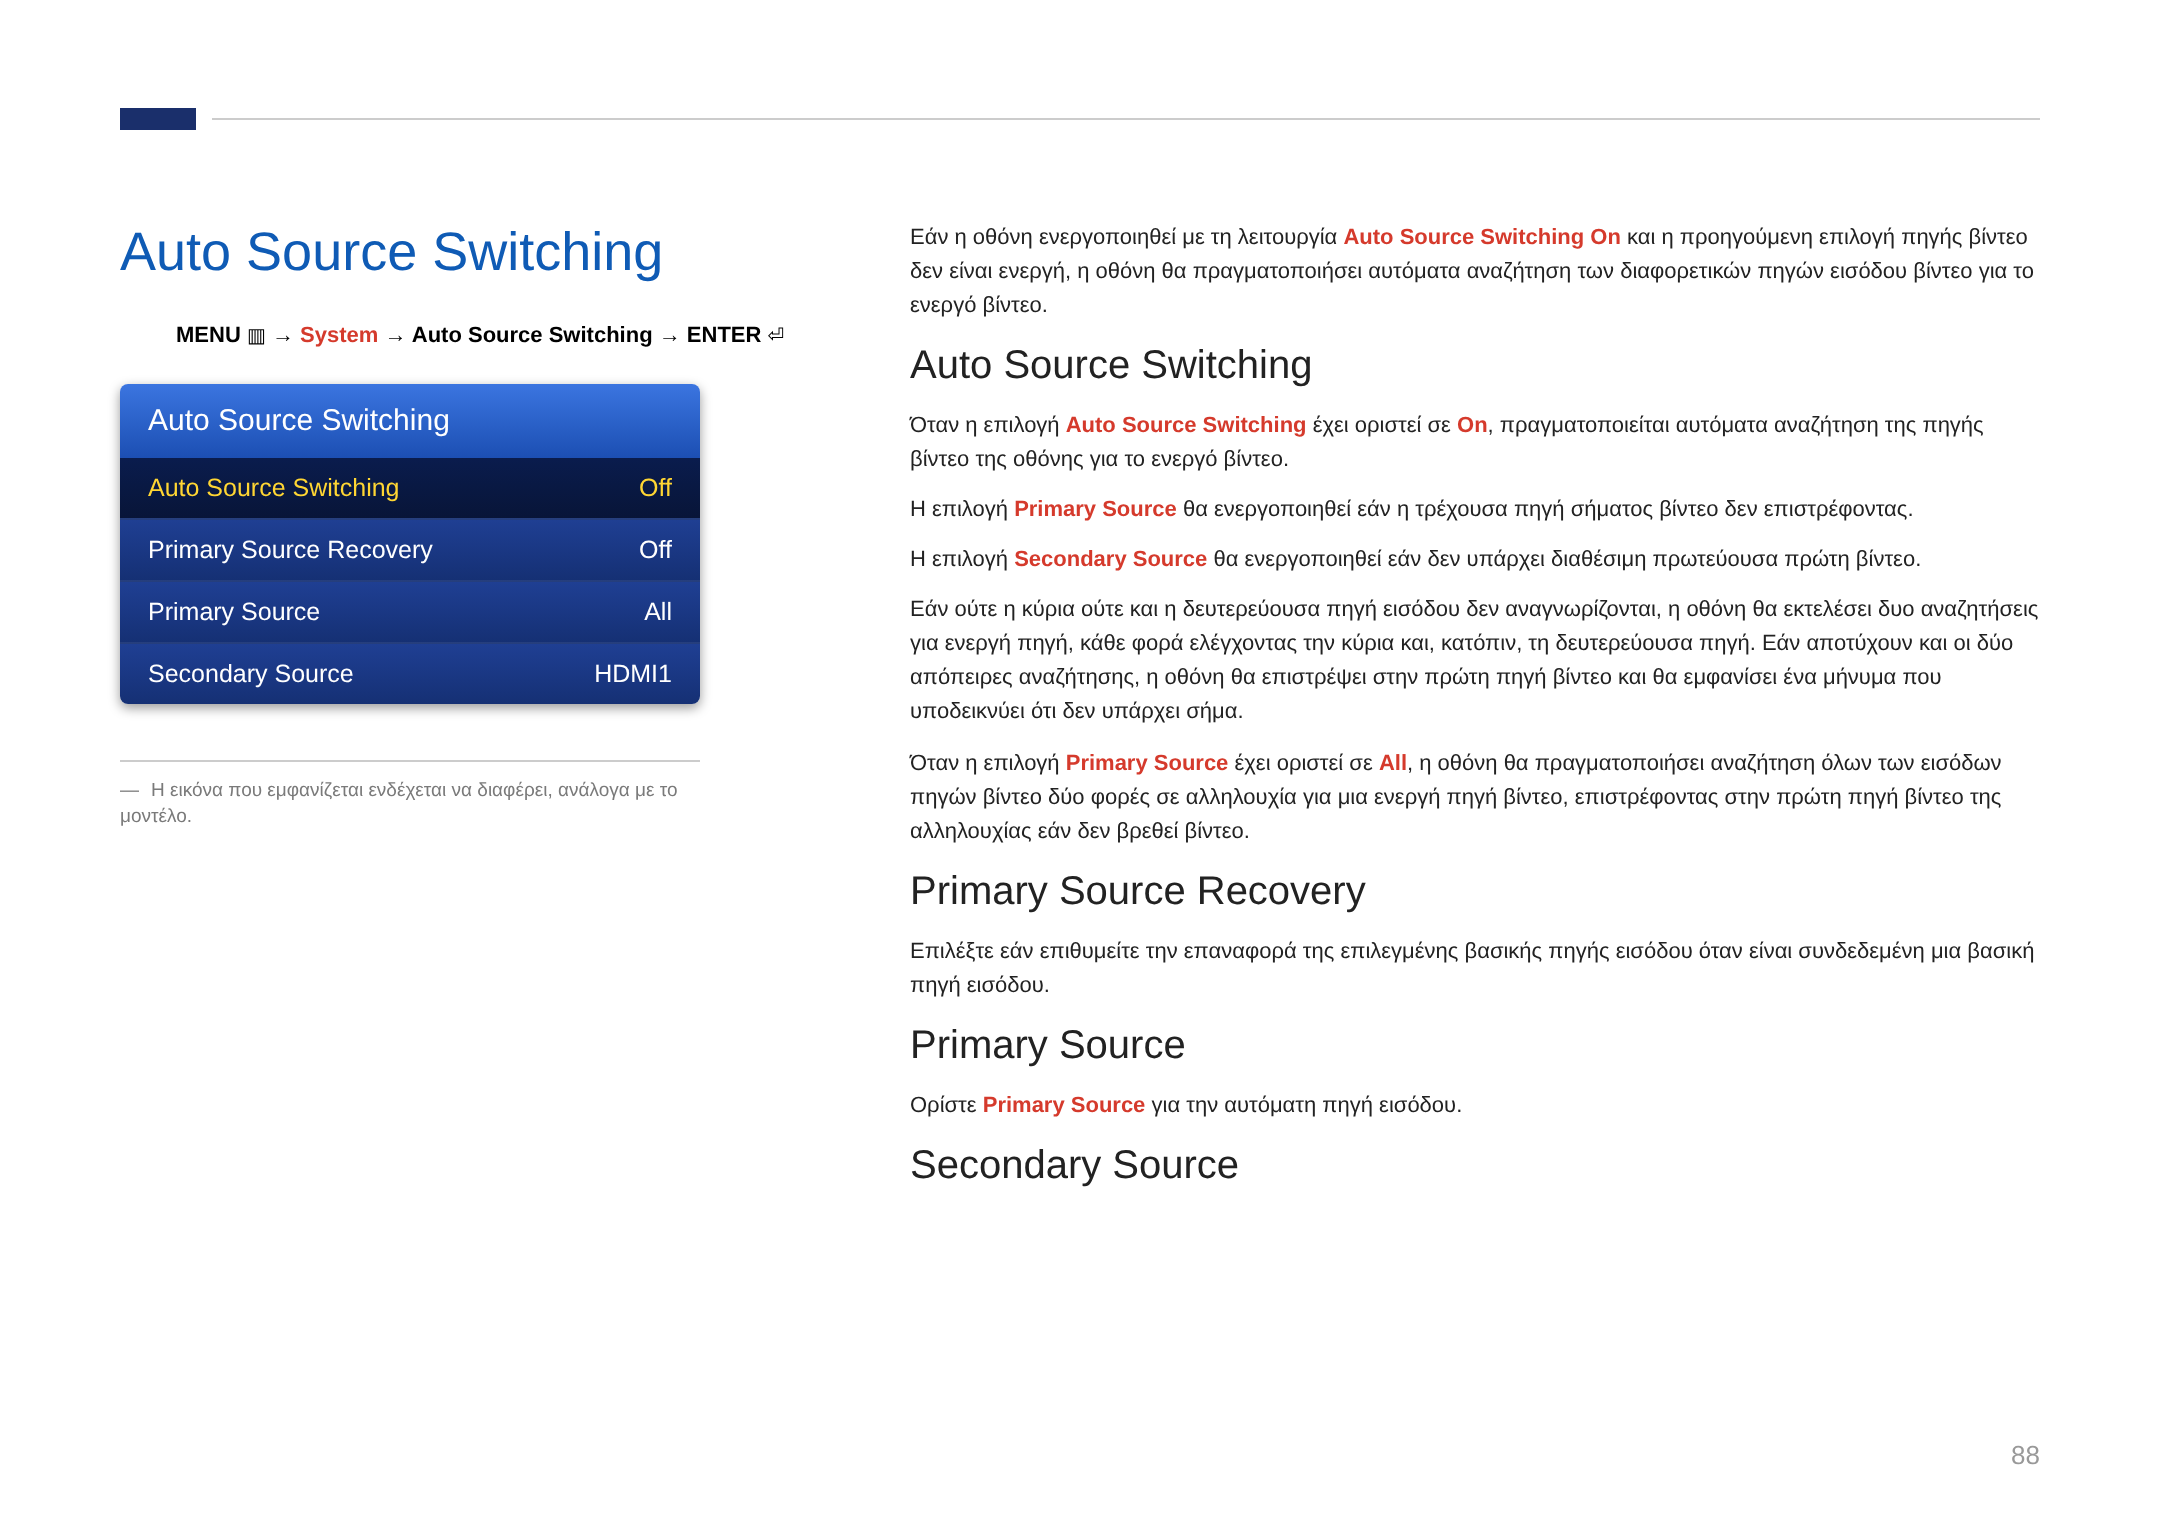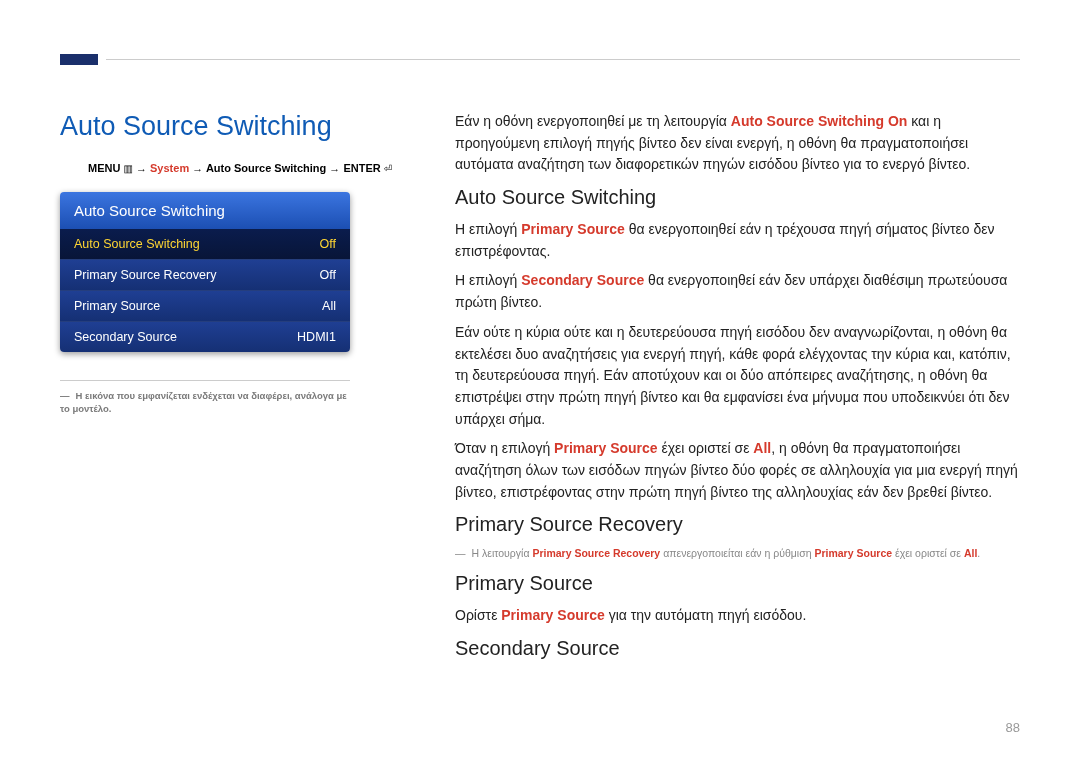--- a/index.html
+++ b/index.html
@@ -93,38 +93,37 @@
   .disclaimer-line {
     width: 290px;
     border-top: 1px solid #ccc;
     margin-top: 28px;
     padding-top: 8px;
   }
   .disclaimer {
     font-size: 9.5px;
     color: #7a7a7a;
     line-height: 1.4;
-    font-weight: bold;
   }
   .disclaimer .dash { margin-right: 6px; }
   .intro-text {
     font-size: 11px;
     color: #222;
     line-height: 1.55;
     margin-bottom: 22px;
   }
   .right-col h2 {
     font-size: 20px;
     font-weight: 400;
     color: #222;
     margin-top: 10px;
     margin-bottom: 10px;
   }
   .right-col p {
-    font-size: 14px;
+    font-size: 11px;
     color: #222;
     line-height: 1.55;
     margin-bottom: 8px;
   }
   .hl { color: #d53a2c; font-weight: bold; }
   .note {
     font-size: 10.5px;
     color: #888;
     line-height: 1.5;
     margin-top: 2px;
@@ -191,34 +190,35 @@
   </div>
 
   <div class="right-col">
 
     <p class="intro-text">
       <span>Εάν η οθόνη ενεργοποιηθεί με τη λειτουργία </span><span class="hl">Auto Source Switching On</span><span> και η προηγούμενη επιλογή πηγής βίντεο δεν είναι ενεργή, η οθόνη θα πραγματοποιήσει αυτόματα αναζήτηση των διαφορετικών πηγών εισόδου βίντεο για το ενεργό βίντεο.</span>
     </p>
 
     <h2>Auto Source Switching</h2>
     <p>
+      <span>Όταν η επιλογή </span><span class="hl">Auto Source Switching</span><span> έχει οριστεί σε </span><span class="hl">On</span><span>, πραγματοποιείται αυτόματα αναζήτηση της πηγής βίντεο της οθόνης για το ενεργό βίντεο.</span>
+    </p>
+    <p>
       <span>Η επιλογή </span><span class="hl">Primary Source</span><span> θα ενεργοποιηθεί εάν η τρέχουσα πηγή σήματος βίντεο δεν επιστρέφοντας.</span>
     </p>
     <p>
       <span>Η επιλογή </span><span class="hl">Secondary Source</span><span> θα ενεργοποιηθεί εάν δεν υπάρχει διαθέσιμη πρωτεύουσα πρώτη βίντεο.</span>
     </p>
     <p>Εάν ούτε η κύρια ούτε και η δευτερεύουσα πηγή εισόδου δεν αναγνωρίζονται, η οθόνη θα εκτελέσει δυο αναζητήσεις για ενεργή πηγή, κάθε φορά ελέγχοντας την κύρια και, κατόπιν, τη δευτερεύουσα πηγή. Εάν αποτύχουν και οι δύο απόπειρες αναζήτησης, η οθόνη θα επιστρέψει στην πρώτη πηγή βίντεο και θα εμφανίσει ένα μήνυμα που υποδεικνύει ότι δεν υπάρχει σήμα.</p>
     <p>
       <span>Όταν η επιλογή </span><span class="hl">Primary Source</span><span> έχει οριστεί σε </span><span class="hl">All</span><span>, η οθόνη θα πραγματοποιήσει αναζήτηση όλων των εισόδων πηγών βίντεο δύο φορές σε αλληλουχία για μια ενεργή πηγή βίντεο, επιστρέφοντας στην πρώτη πηγή βίντεο της αλληλουχίας εάν δεν βρεθεί βίντεο.</span>
     </p>
 
     <h2>Primary Source Recovery</h2>
-    <div class="note">
-      <span class="dash">―</span><span>Η λειτουργία </span><span class="hl">Primary Source Recovery</span><span> απενεργοποιείται εάν η ρύθμιση </span><span class="hl">Primary Source</span><span> έχει οριστεί σε </span><span class="hl">All</span><span>.</span>
-    </div>
+    <p>Επιλέξτε εάν επιθυμείτε την επαναφορά της επιλεγμένης βασικής πηγής εισόδου όταν είναι συνδεδεμένη μια βασική πηγή εισόδου.</p>
 
     <h2>Primary Source</h2>
     <p>
       <span>Ορίστε </span><span class="hl">Primary Source</span><span> για την αυτόματη πηγή εισόδου.</span>
     </p>
 
     <h2>Secondary Source</h2>
 
   </div>
 </div>

